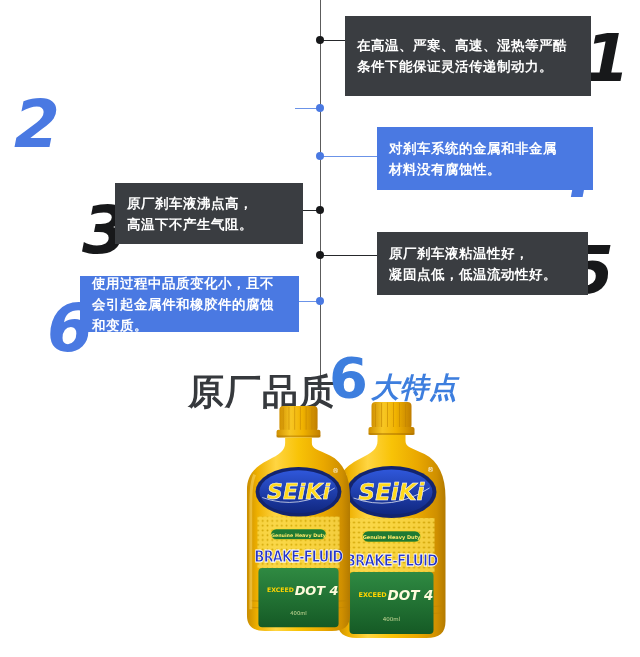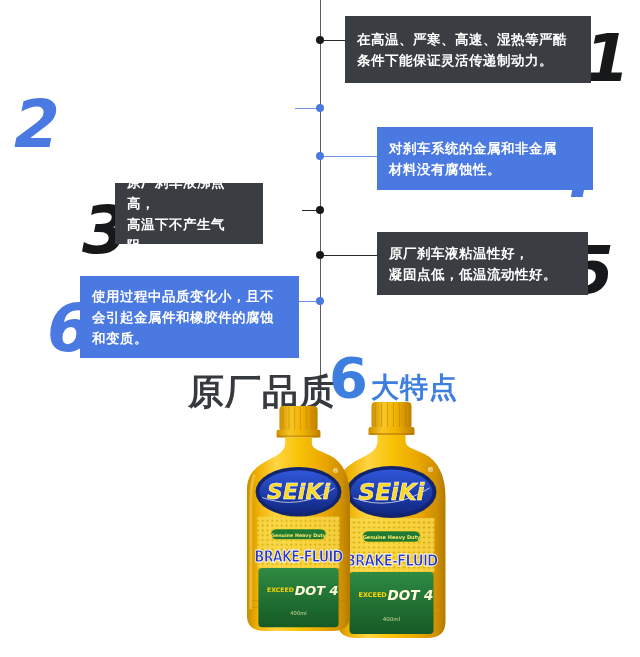--- a/index.html
+++ b/index.html
@@ -16,43 +16,43 @@
   .node-dot.dark{background:#17181a;}
   .node-dot.blue{background:#4a79e2;}
   
   .fbox{
     position:absolute;display:flex;align-items:center;z-index:3;
     color:#ffffff;font-size:13.5px;line-height:21px;font-weight:600;
     padding:0 12px;box-sizing:border-box;white-space:pre-line;letter-spacing:0.5px;
   }
   .fbox.dark{background:#3a3d41;}
   .fbox.blue{background:#4a79e2;}
-  .b1{left:345px;top:16px;width:246px;height:67px;}
+  .b1{left:345px;top:16px;width:246px;height:80px;}
   .b2{left:45px;top:75px;width:250px;height:64px;}
-  .b3{left:115px;top:183px;width:148px;height:61px;}
+  .b3{left:115px;top:183px;width:188px;height:61px;}
   .b4{left:377px;top:127px;width:216px;height:63px;}
   .b5{left:377px;top:232px;width:211px;height:63px;}
-  .b6{left:80px;top:276px;width:219px;height:82px;}
+  .b6{left:80px;top:276px;width:219px;height:56px;}
   
   .digit{
     position:absolute;z-index:1;font-size:66px;line-height:1;font-weight:bold;font-style:italic;
     font-family:"DejaVu Sans","Liberation Sans",sans-serif;
   }
   .digit.black{color:#17181a;}
   .digit.blue{color:#4a79e2;}
   .d1{left:584px;top:26px;}
   .d2{left:14px;top:92px;}
   .d3{left:82px;top:198px;}
   .d4{left:551px;top:142px;}
   .d5{left:568px;top:238px;}
   .d6{left:47px;top:296px;}
   
   .title-prefix{position:absolute;left:188px;top:368px;font-size:36px;letter-spacing:1px;color:#36393d;font-weight:600;}
   .title-count{position:absolute;left:329px;top:350px;font-size:56px;line-height:1;color:#3d7ede;font-weight:bold;}
-  .title-suffix{position:absolute;left:371px;top:369px;font-size:28px;letter-spacing:1px;color:#3d7ede;font-weight:600;}
+  .title-suffix{position:absolute;left:371px;top:369px;font-size:28px;letter-spacing:1px;color:#3d7ede;font-weight:600;font-style:italic;}
   
   .bottle-svg{position:absolute;}
   .bottle-back{left:330px;top:400px;width:123px;height:240px;z-index:1;}
   .bottle-front{left:240px;top:404px;width:117px;height:229px;z-index:2;}
 </style>
 </head>
 <body>
 
 <div class="canvas">
 

